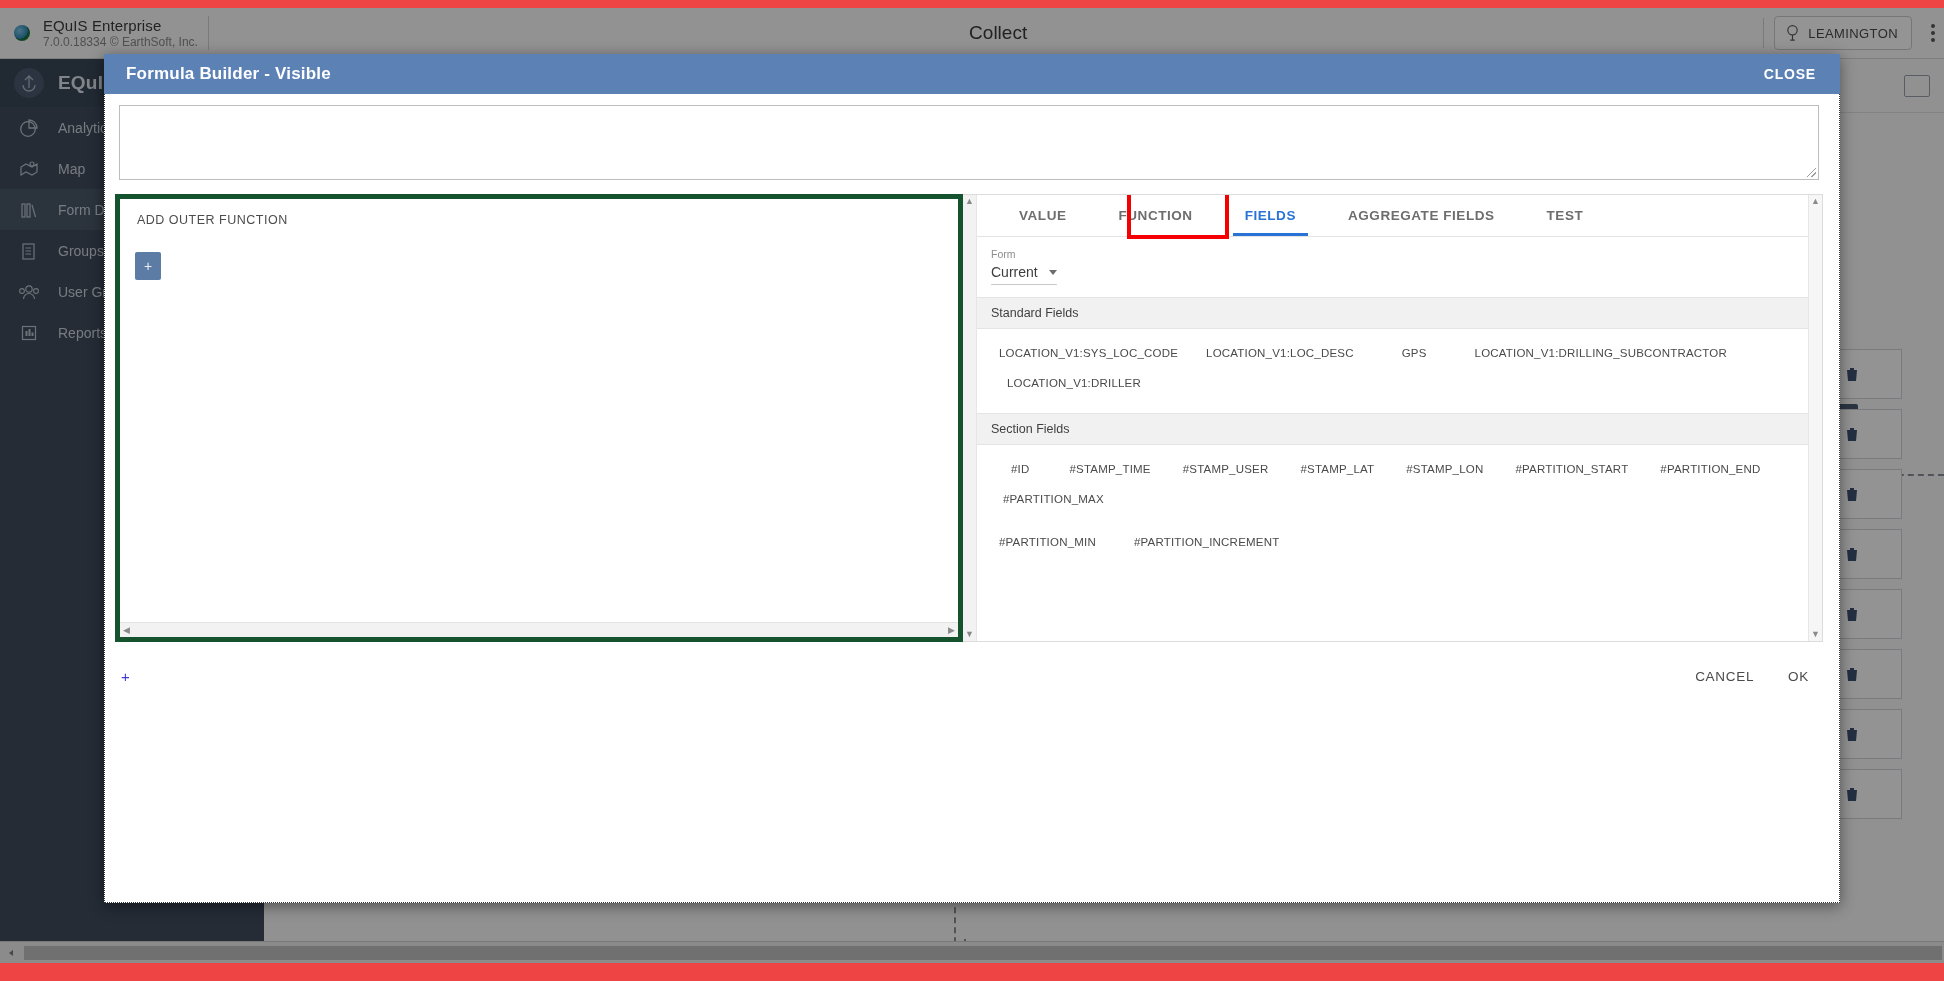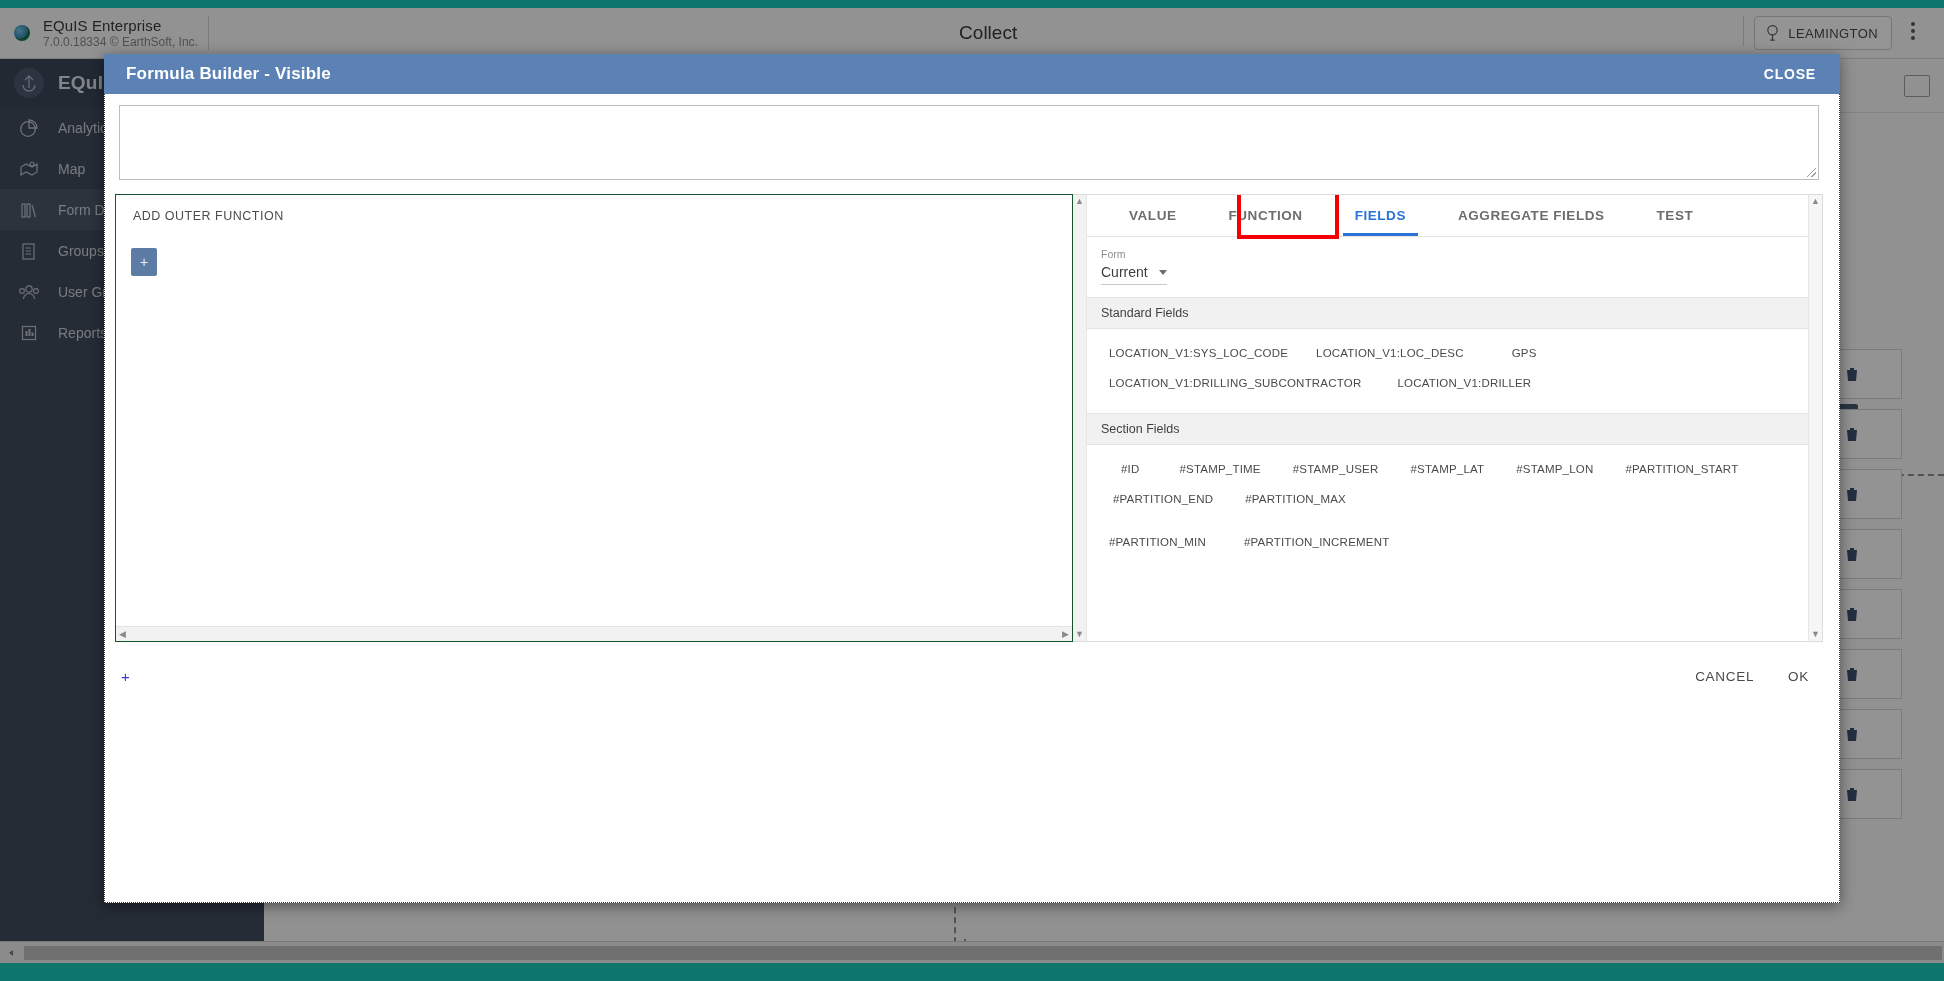--- a/index.html
+++ b/index.html
@@ -7,21 +7,21 @@
   html, body {
     margin: 0; padding: 0;
     width: 1944px; height: 981px;
     overflow: hidden;
     background: #000;
     font-family: "Liberation Sans", sans-serif;
   }
   #screen {
     position: relative;
     width: 1944px; height: 981px;
-    background: #0f766e;
+    background: #ef4444;
     overflow: hidden;
   }
 
   
   #app {
     position: absolute;
     left: 0; top: 8px;
     width: 1944px; height: 955px;
     background: #6f6f6f;
     overflow: hidden;
@@ -52,21 +52,21 @@
     margin-right: 13px;
   }
   .brand-text { line-height: 1.05; }
   .brand-title { font-size: 15px; color: #3c3c3c; letter-spacing: .1px; }
   .brand-sub { font-size: 12px; color: #8b8b8b; margin-top: 2px; }
   .brand-divider { width:1px; height: 34px; background:#d2d2d2; margin-left: 10px;}
   .topbar-center {
     flex: 1; text-align: center;
     font-size: 19px; color: #3a3a3a;
   }
-  .topbar-right { display:flex; align-items:flex-start; padding-right: 20px; gap: 10px; margin-left: 31px;}
+  .topbar-right { display:flex; align-items:center; padding-right: 0; gap: 10px; margin-left: 31px;}
   .vdiv { width:1px; height:30px; background:#d2d2d2; }
   .user-chip {
     display:flex; align-items:center; gap: 8px;
     border: 1px solid #ccc; border-radius: 4px;
     padding: 7px 13px 7px 10px;
     background: #fff;
     font-size: 13px; color: #4a4a4a; letter-spacing: .4px;
   }
   .pin-icon { width: 15px; height: 18px; display:block; }
   .kebab { display:flex; flex-direction:column; gap:3px; padding: 6px 9px; }
@@ -207,22 +207,22 @@
       linear-gradient(135deg, transparent 0 70%, #9e9e9e 70% 80%, transparent 80% 100%);
   }
 
   
   .panes {
     position:absolute; left: 10px; top: 100px;
     width: 1708px; height: 448px;
     display:flex;
   }
   .left-pane {
-    width: 958px; height: 100%;
-    border: 1px solid #14532d;
+    width: 848px; height: 100%;
+    border: 5px solid #14532d;
     background: #fff;
     position: relative;
   }
   .add-outer-label {
     position:absolute; left: 17px; top: 14px;
     font-size: 12.5px; color:#4c4c4c; letter-spacing: .5px;
   }
   .plus-btn {
     position:absolute; left: 15px; top: 53px;
     width: 26px; height: 28px;

